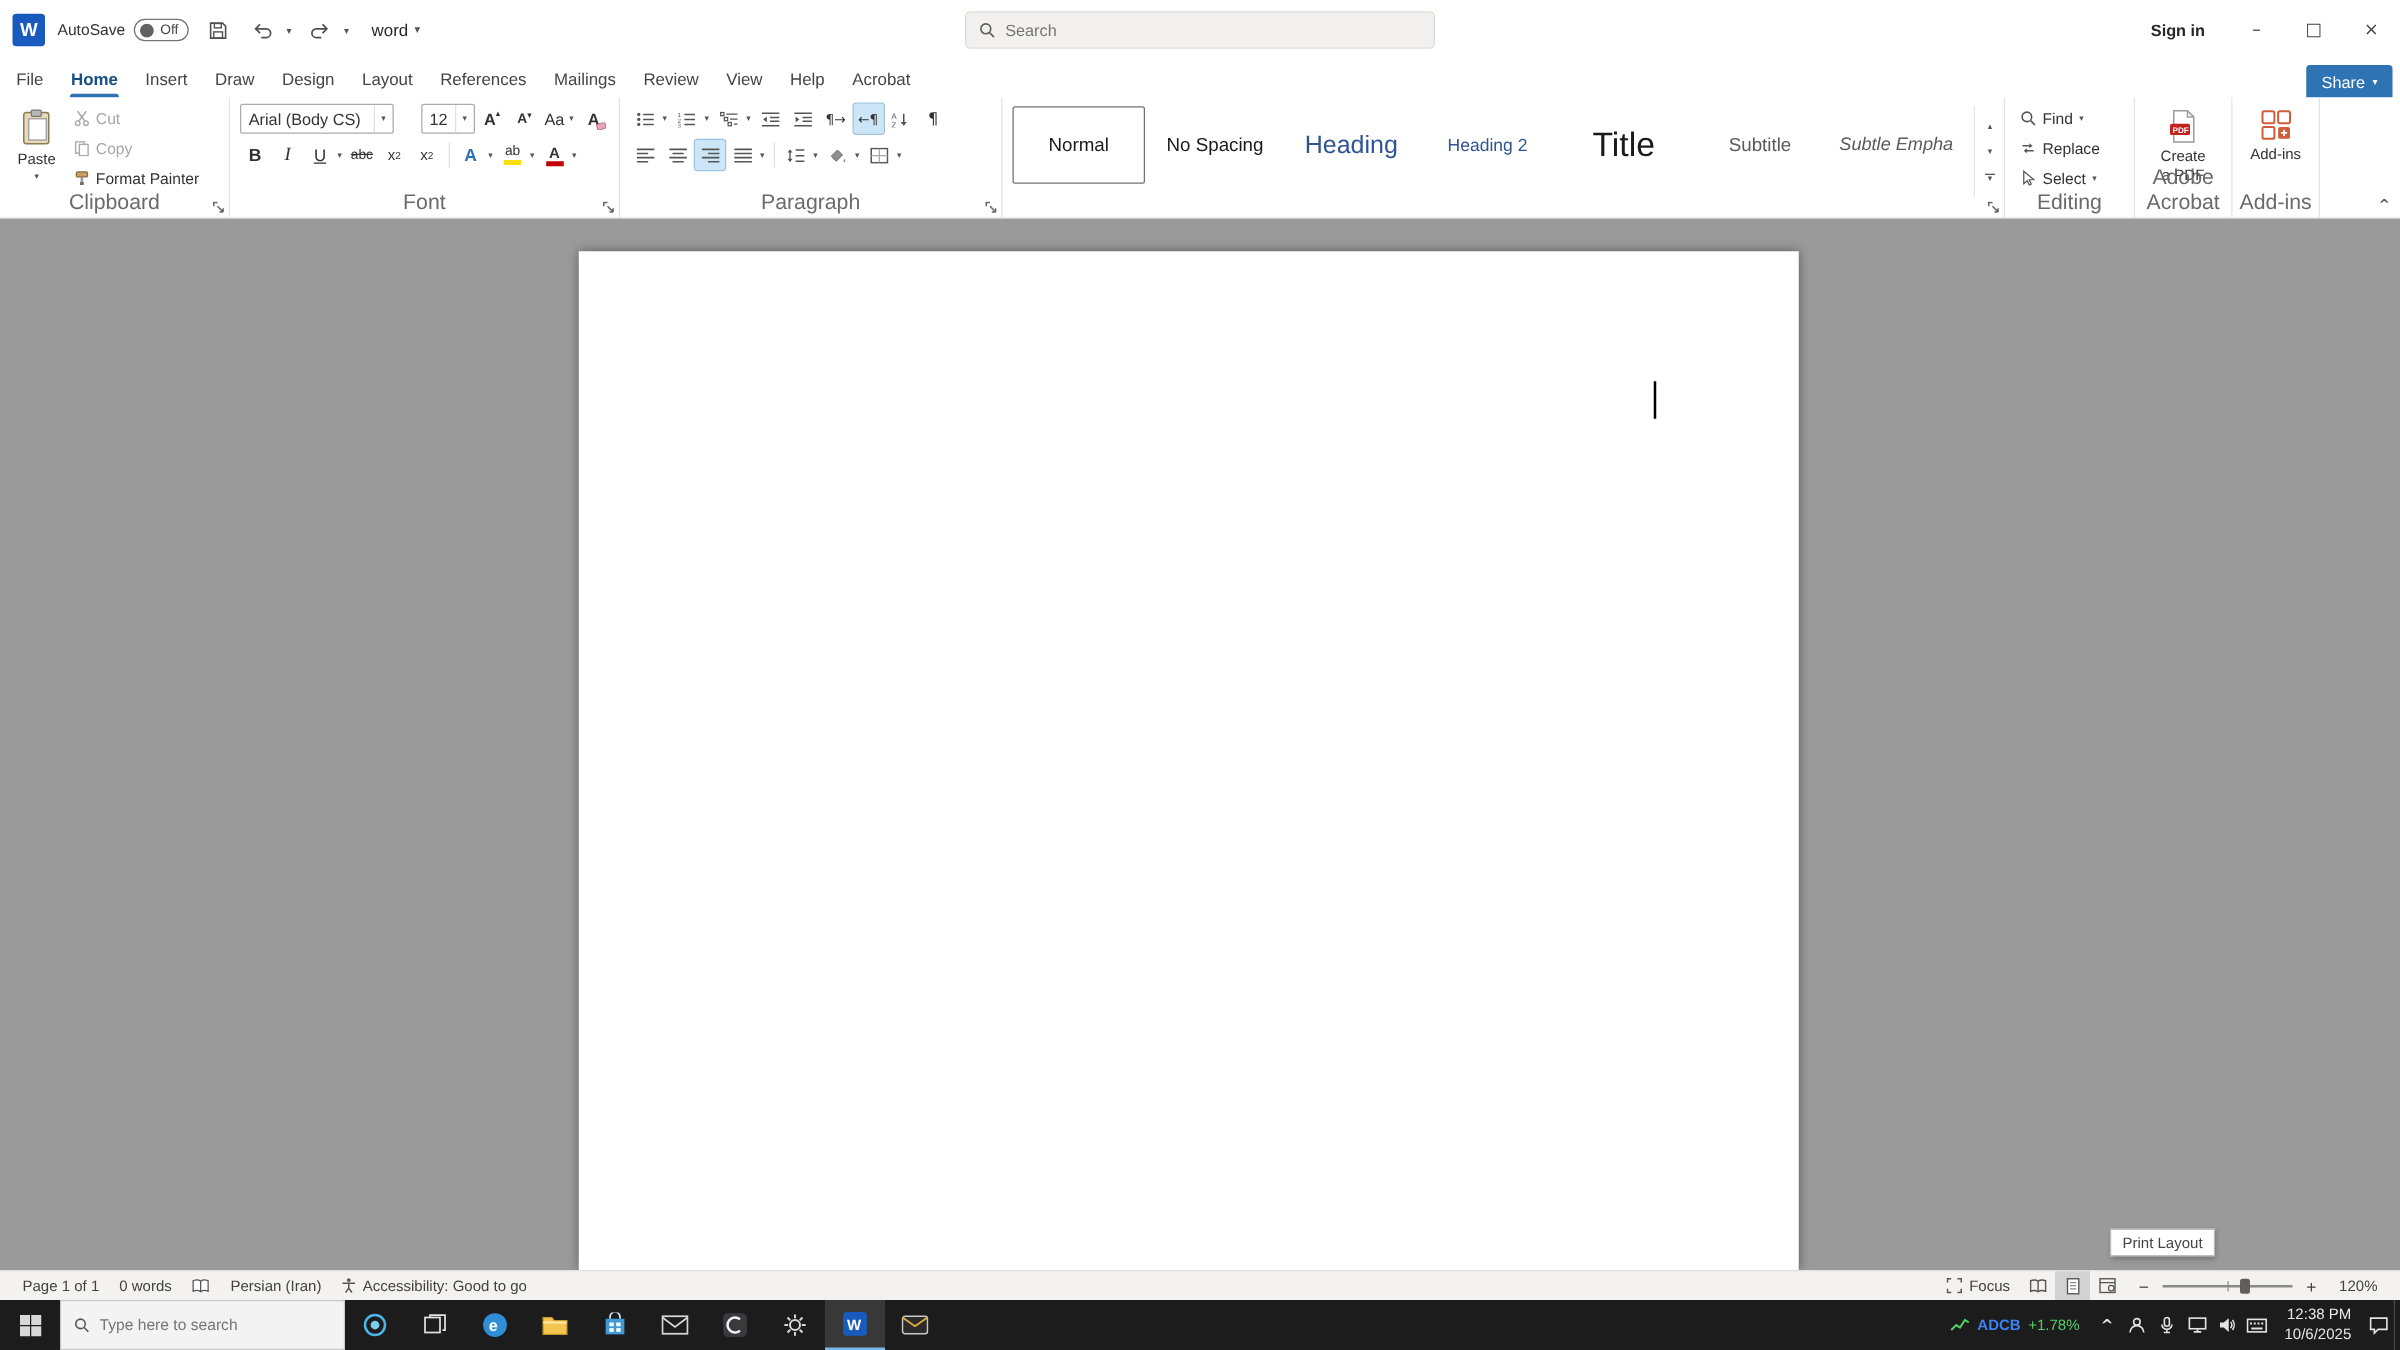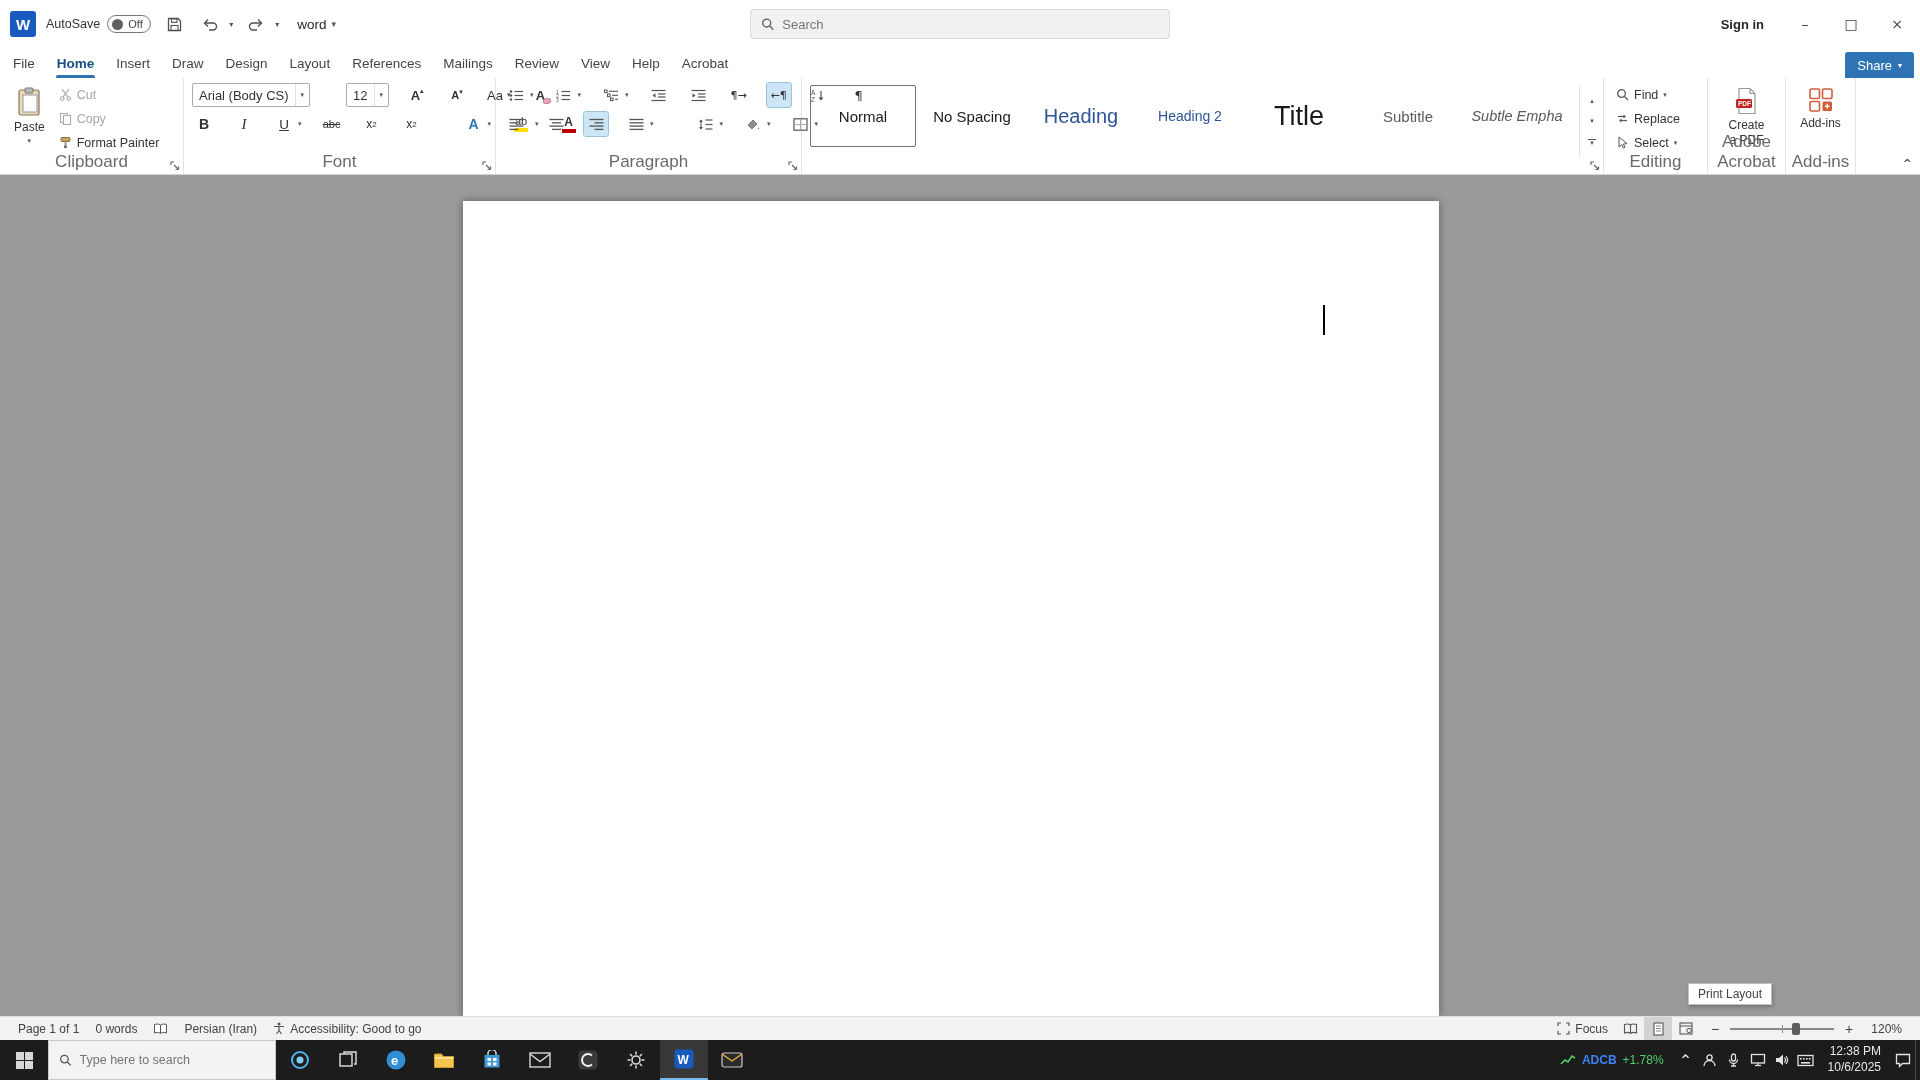--- a/index.html
+++ b/index.html
@@ -14,21 +14,21 @@
   .tb-left { display:flex; align-items:center; gap:10px; padding-left:10px; }
   .word-logo { width:26px; height:26px; background:#185abd; color:#fff; font-weight:bold; display:flex; align-items:center; justify-content:center; border-radius:3px; font-size:15px; }
   .autosave { display:flex; align-items:center; gap:7px; font-size:12.5px; color:#333; }
   .toggle { width:44px; height:18px; border:1px solid #767676; border-radius:9px; background:#fff; display:flex; align-items:center; padding:0 4px; gap:5px; cursor:pointer; }
   .toggle .knob { width:11px; height:11px; border-radius:50%; background:#616161; }
   .toggle .tstate { font-size:11px; color:#444; }
   .qat-btn { width:26px; height:26px; display:flex; align-items:center; justify-content:center; border-radius:3px; cursor:pointer; }
   .mini-drop { font-size:8px; color:#555; margin-left:-4px; }
   .doc-title { display:flex; align-items:center; gap:5px; font-size:13.5px; color:#252525; margin-left:8px; cursor:pointer; }
   .doc-title .glyph { font-size:9px; color:#555; }
-  .tb-search { position:absolute; left:50%; top:9px; transform:translateX(-50%); width:420px; height:30px; background:#f2f1f0; border:1px solid #dcdbda; border-radius:4px; display:flex; align-items:center; padding:0 10px; gap:8px; }
+  .tb-search { position:absolute; left:50%; top:9px; transform:translateX(-50%); width:376px; height:30px; background:#f2f1f0; border:1px solid #dcdbda; border-radius:4px; display:flex; align-items:center; padding:0 10px; gap:8px; }
   .tb-search input { border:none; outline:none; background:transparent; font-size:13px; color:#555; width:100%; font-family:"Liberation Sans",sans-serif; }
   .tb-right { margin-left:auto; display:flex; align-items:center; height:48px; }
   .signin { font-size:13px; font-weight:bold; color:#262626; padding:0 18px; cursor:pointer; }
   .winbtn { width:46px; height:48px; display:flex; align-items:center; justify-content:center; font-size:14px; color:#444; cursor:pointer; }
 
   
   .tabrow { height:30px; display:flex; align-items:flex-end; padding:0 6px 0 2px; background:#fff; flex:0 0 auto; }
   .rtab { padding:5px 11px 7px; font-size:13.5px; color:#444; cursor:pointer; position:relative; white-space:nowrap; }
   .rtab.active { color:#174f85; font-weight:bold; }
   .rtab.active::after { content:""; position:absolute; left:10px; right:10px; bottom:0; height:3px; background:#2e74b5; border-radius:2px 2px 0 0; }
@@ -48,21 +48,21 @@
   .dropwrap { display:flex; align-items:center; border-radius:2px; cursor:pointer; }
   .dropwrap .glyph.dd { font-size:7px; color:#555; padding:0 2px; }
   .vsep { width:1px; background:#e0e0e0; margin:2px 3px; align-self:stretch; }
 
   
   .g-clipboard { width:184px; display:flex; gap:4px; }
   .clip-col { display:flex; flex-direction:column; gap:1px; justify-content:flex-start; }
 
   
   .g-font { width:312px; display:flex; flex-direction:column; gap:5px; }
-  .frow { display:flex; align-items:center; gap:16px; }
+  .frow { display:flex; align-items:center; gap:2px; }
   .combo { display:flex; align-items:center; border:1px solid #ababab; height:24px; background:#fff; border-radius:2px; }
   .combo .cval { padding:0 6px; font-size:13px; color:#333; white-space:nowrap; overflow:hidden; }
   .combo .glyph { font-size:7px; color:#555; padding:0 5px; border-left:1px solid #e0e0e0; align-self:stretch; display:flex; align-items:center; cursor:pointer; }
   .fontname { width:132px; }
   .fontsize { width:44px;margin-left:20px; }
   .ltr-b { font-weight:bold; font-size:14px; }
   .ltr-i { font-style:italic; font-family:"Liberation Serif",serif; font-size:15px; }
   .ltr-u { text-decoration:underline; font-size:13.5px; }
   .strike { text-decoration:line-through; font-size:11px; letter-spacing:0; }
   .subsup { font-size:12px; }

